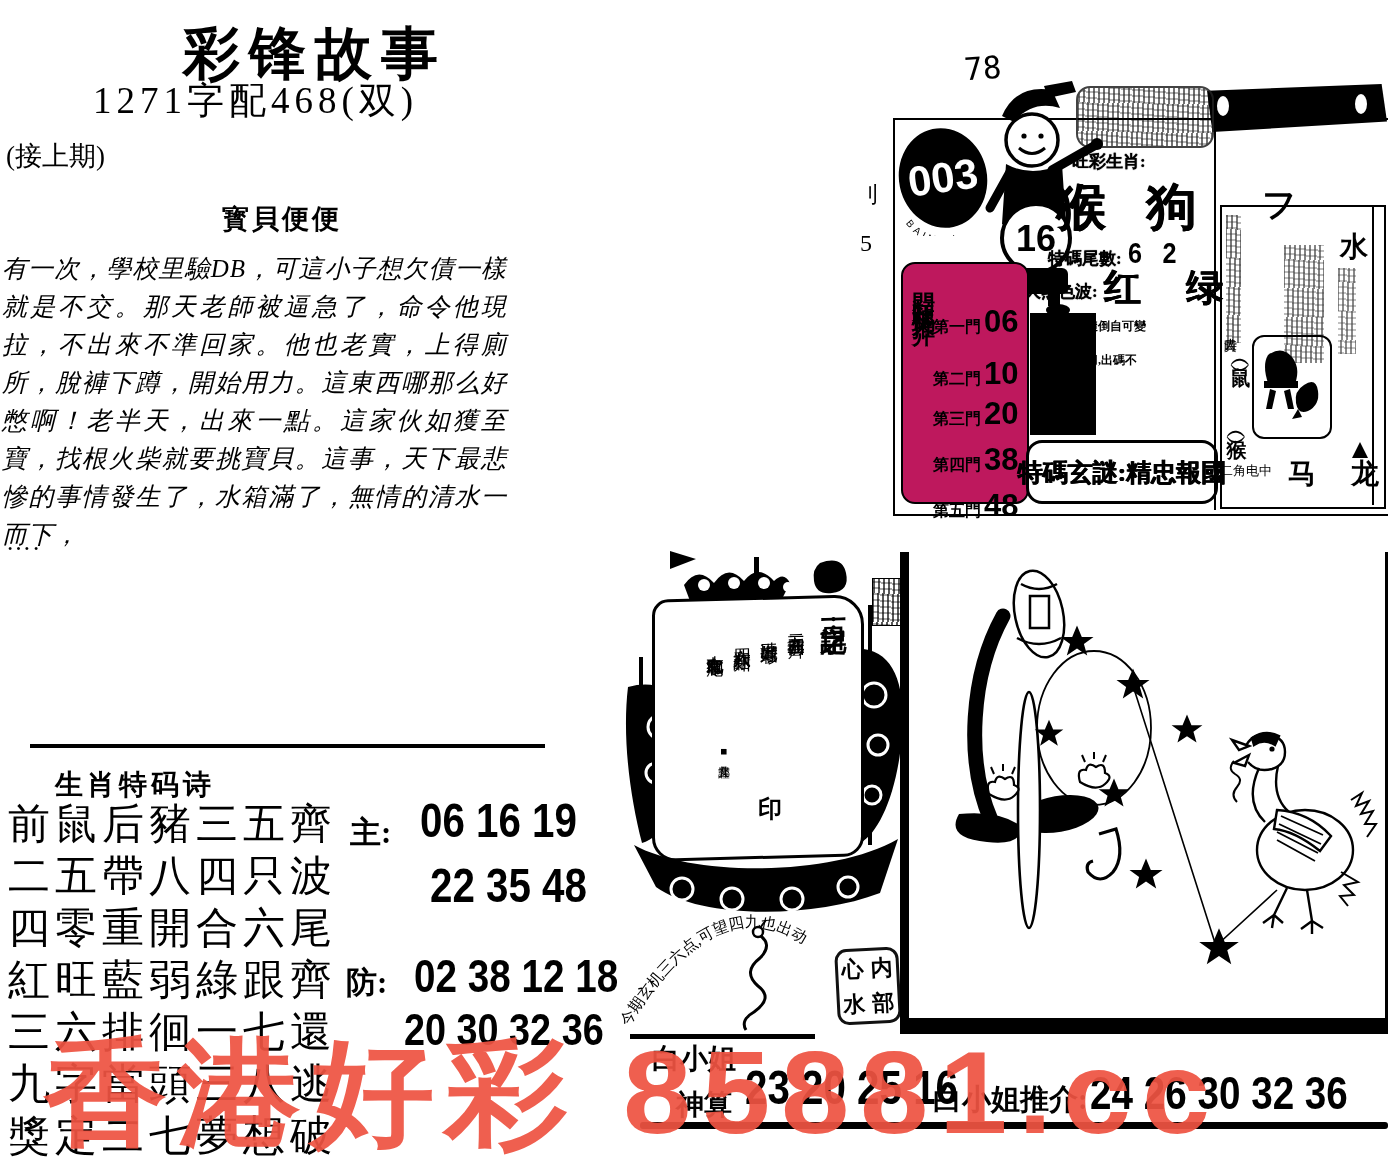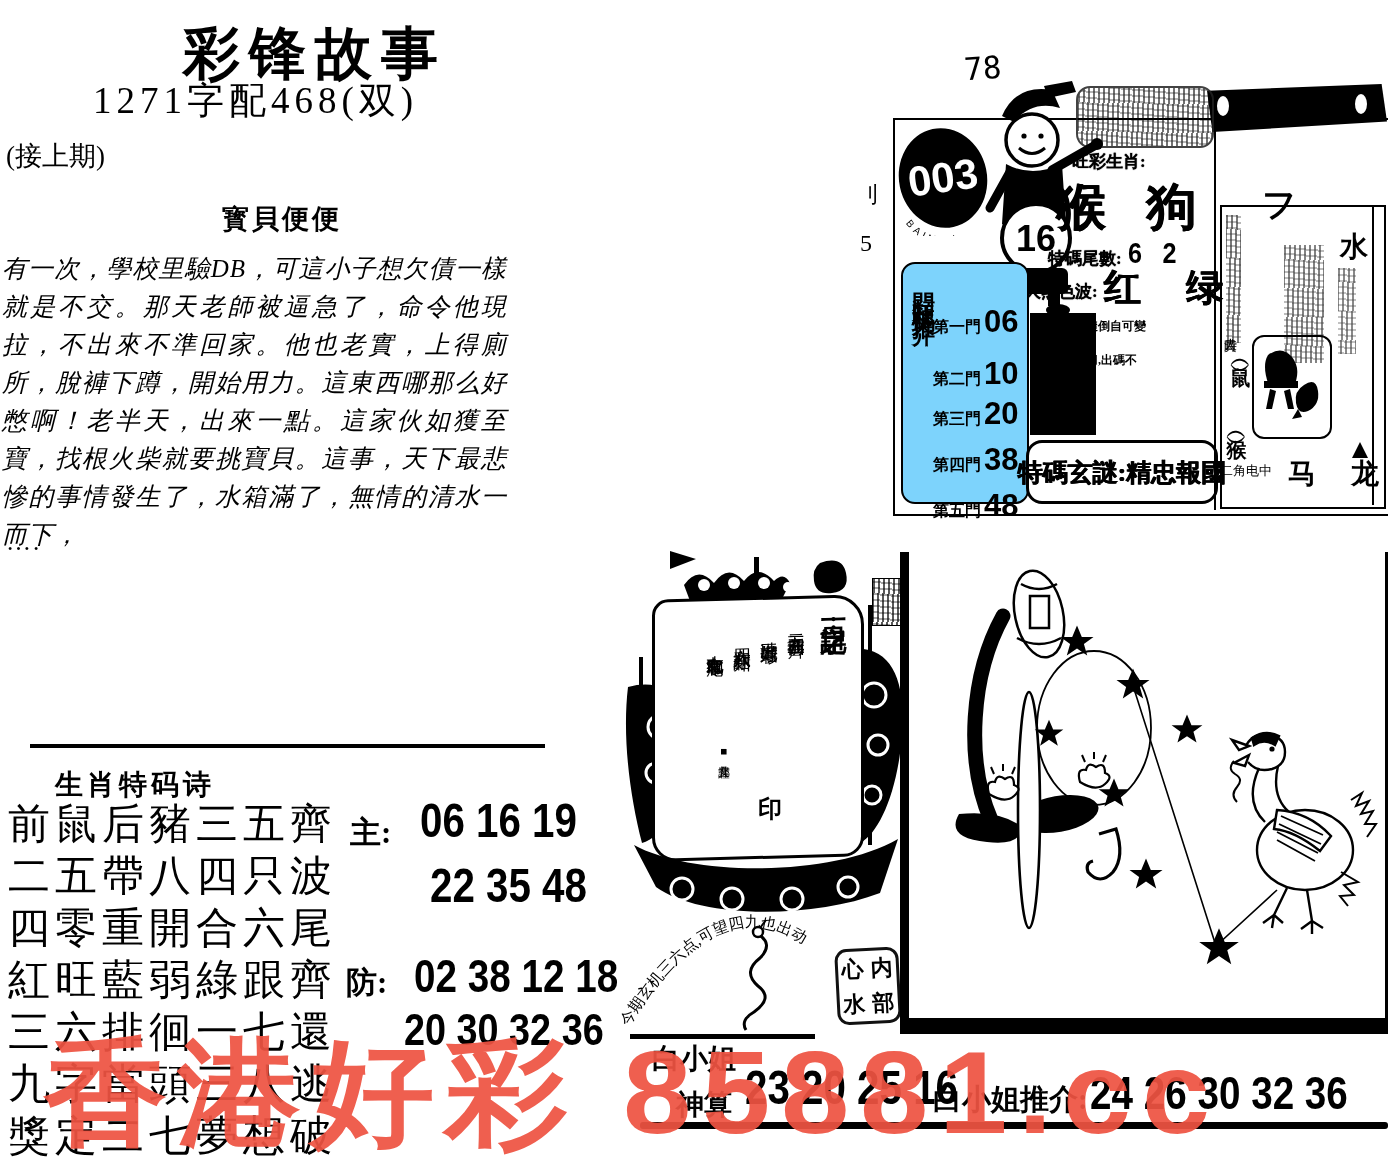--- a/index.html
+++ b/index.html
@@ -61,21 +61,21 @@
   .bdot{position:absolute;width:12px;height:20px;background:#fff;border-radius:50%;}
   .bubble{left:1076px;top:86px;width:134px;height:58px;border:2px solid #222;border-radius:14px;opacity:.85;}
   .margin1{left:858px;top:180px;font-size:22px;}
   .margin2{left:860px;top:230px;font-size:24px;}
   .zlabel{left:1072px;top:150px;font-size:17px;font-weight:bold;}
   .zvalue{left:1056px;top:174px;font-size:50px;font-weight:bold;letter-spacing:14px;filter:blur(.7px);white-space:nowrap;}
   .tlabel{left:1048px;top:247px;font-size:17px;font-weight:bold;}
   .tvalue{left:1128px;top:236px;font-size:30px;letter-spacing:8px;}
   .clabel{left:1024px;top:280px;font-size:17px;font-weight:bold;}
   .cvalue{left:1104px;top:263px;font-size:37px;font-weight:bold;letter-spacing:18px;white-space:nowrap;}
-  .gates{left:901px;top:262px;width:124px;height:238px;border:2.5px solid #000;border-radius:14px;background:#7dd3fc;}
+  .gates{left:901px;top:262px;width:124px;height:238px;border:2.5px solid #000;border-radius:14px;background:#be185d;}
   .gates-title{position:absolute;left:5px;top:10px;writing-mode:vertical-rl;text-orientation:upright;
                font-size:23px;font-weight:bold;letter-spacing:6px;}
   .gate-row{position:absolute;left:30px;display:flex;align-items:baseline;gap:3px;white-space:nowrap;}
   .gate-label{font-size:16px;font-weight:bold;}
   .gate-value{font-size:31px;font-family:"Liberation Sans",sans-serif;font-weight:bold;margin-top:32px;}
   .blacksq{left:1030px;top:313px;width:66px;height:122px;background:#000;}
   .notetxt{left:1038px;top:318px;width:108px;font-size:12px;font-weight:bold;line-height:17px;filter:blur(.35px);}
   .riddlebox{left:1026px;top:440px;width:186px;height:58px;border:3px solid #000;border-radius:16px;
              display:flex;align-items:center;justify-content:center;font-size:25px;font-weight:bold;white-space:nowrap;background:#fff;}
   

